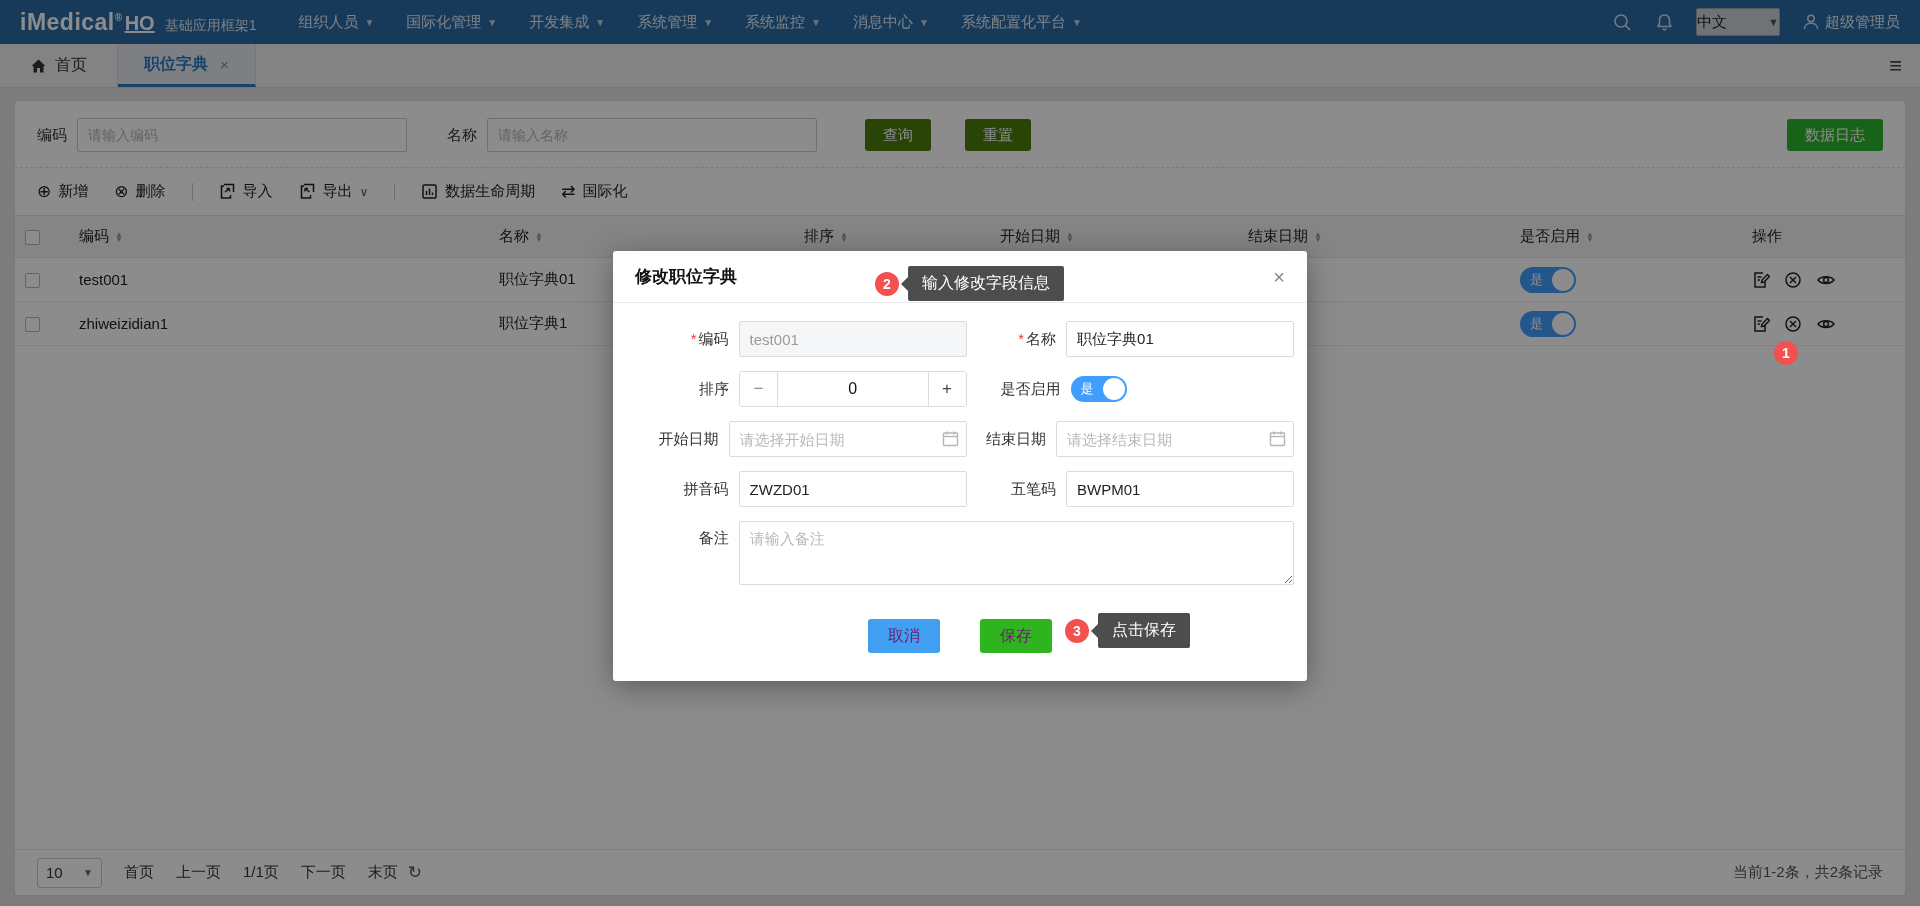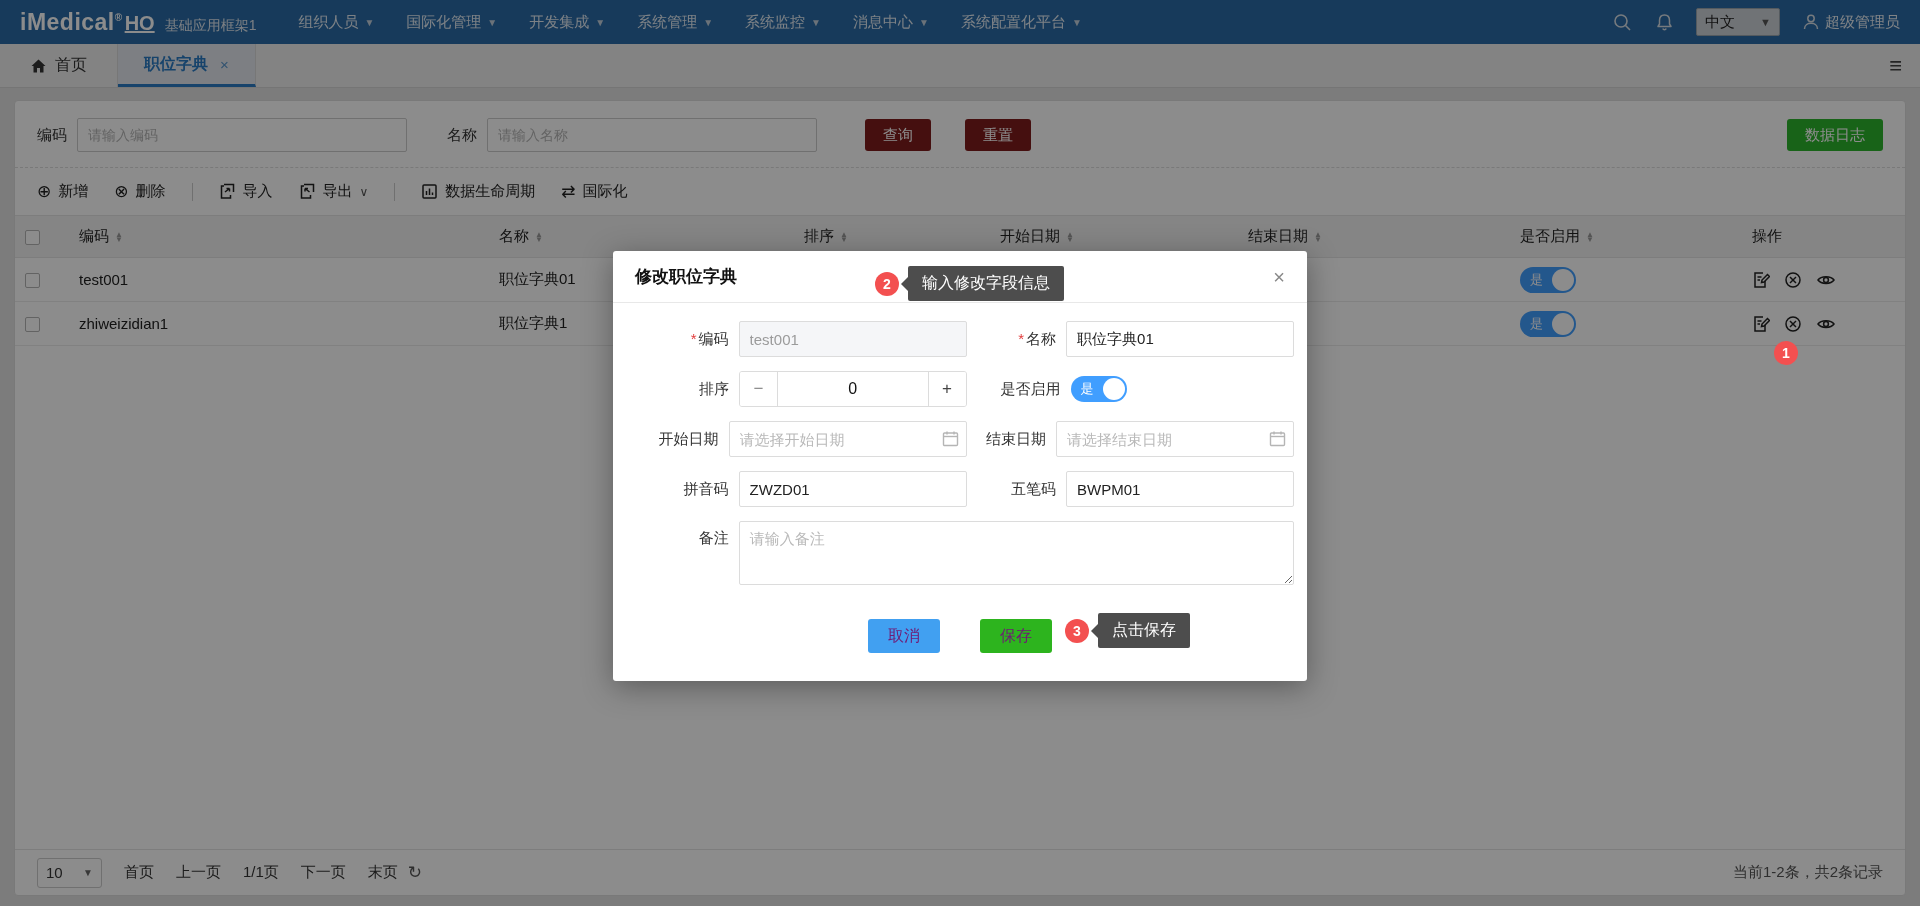--- a/index.html
+++ b/index.html
@@ -11,41 +11,41 @@
   .logo-wrap { display:flex; align-items:baseline; white-space:nowrap; }
   .logo { font-size:23px; font-weight:bold; color:#fff; letter-spacing:0.5px; }
   .logo sup { font-size:10px; }
   .logo-ho { font-size:20px; font-weight:bold; color:#fff; margin-left:2px;text-decoration:underline; }
   .app-name { font-size:14px; color:#dfe6ee; margin-left:10px; }
   .nav-menus { display:flex; align-items:center; margin-left:28px; gap:4px; }
   .nav-item { padding:0 14px; font-size:15px; color:#e4ebf3; cursor:pointer; display:flex; align-items:center; gap:6px; height:44px; }
   .nav-item .caret { font-size:10px; color:#c3d0dd; }
   .nav-right { margin-left:auto; display:flex; align-items:center; gap:22px; }
   .nav-icon { width:20px; height:20px; display:flex; align-items:center; justify-content:center; cursor:pointer; }
-  .lang-select { width:84px; height:28px; background:#cdd2d8; border:1px solid #9aa4ad; border-radius:2px; color:#222; display:flex; align-items:center; padding:0 8px; cursor:pointer; font-size:15px; }
+  .lang-select { width:84px; height:28px; background:#cdd2d8; border:1px solid #9aa4ad; border-radius:2px; color:#222; display:flex; align-items:center; padding:0 0; cursor:pointer; font-size:15px; }
   .lang-select .caret { margin-left:auto; color:#555; font-size:11px; }
   .user-wrap { display:flex; align-items:center; gap:5px; font-size:15px; color:#e9eef4; cursor:pointer; }
 
   
   .tabbar { height:44px; background:#efefef; border-bottom:1px solid #d6d6d6; display:flex; align-items:stretch; position:relative; }
   .tab { display:flex; align-items:center; gap:8px; padding:0 26px; font-size:16px; border-right:1px solid #d9d9d9; cursor:pointer; color:#333; }
   .tab.home { padding:0 30px; }
   .tab.active { background:#e3e8ee; color:#2b7bc4; font-weight:bold; border-bottom:3px solid #2b7bc4; }
   .tab .tab-close { font-weight:normal; font-size:15px; color:#5b96cd; margin-left:4px; }
   .tab-menu-btn { margin-left:auto; display:flex; align-items:center; padding:0 18px; font-size:22px; color:#444; cursor:pointer; }
 
   
   .panel { position:absolute; left:14px; right:14px; top:100px; bottom:10px; background:#fff; border:1px solid #ddd; border-radius:4px; display:flex; flex-direction:column; }
   .filter-row { display:flex; align-items:center; padding:17px 22px 15px 22px; border-bottom:1px dashed #ddd; }
   .f-label { font-size:15px; margin-right:10px; white-space:nowrap; }
   .f-input { width:330px; height:34px; border:1px solid #ccc; border-radius:2px; padding:0 10px; font-size:14px; color:#333; background:#fff; font-family:inherit; }
   .f-input::placeholder { color:#b5b5b5; }
   .gap36 { width:40px; }
   .btn { height:32px; padding:0 18px; border:none; border-radius:3px; color:#fff; font-size:15px; cursor:pointer; font-family:inherit; }
-  .btn-blue { background:#7f1d1d; }
+  .btn-blue { background:#4d7c0f; }
   .btn-green { background:#2db52d; }
   .filter-btns { margin-left:48px; display:flex; gap:34px; }
   .spacer { flex:1; }
 
   .toolbar { display:flex; align-items:center; padding:13px 22px; gap:26px; font-size:15px; }
   .tool-item { display:flex; align-items:center; gap:7px; cursor:pointer; color:#222; white-space:nowrap; }
   .tool-item .g { font-size:17px; color:#222; }
   .tool-sep { width:1px; height:18px; background:#ccc; }
 
   

